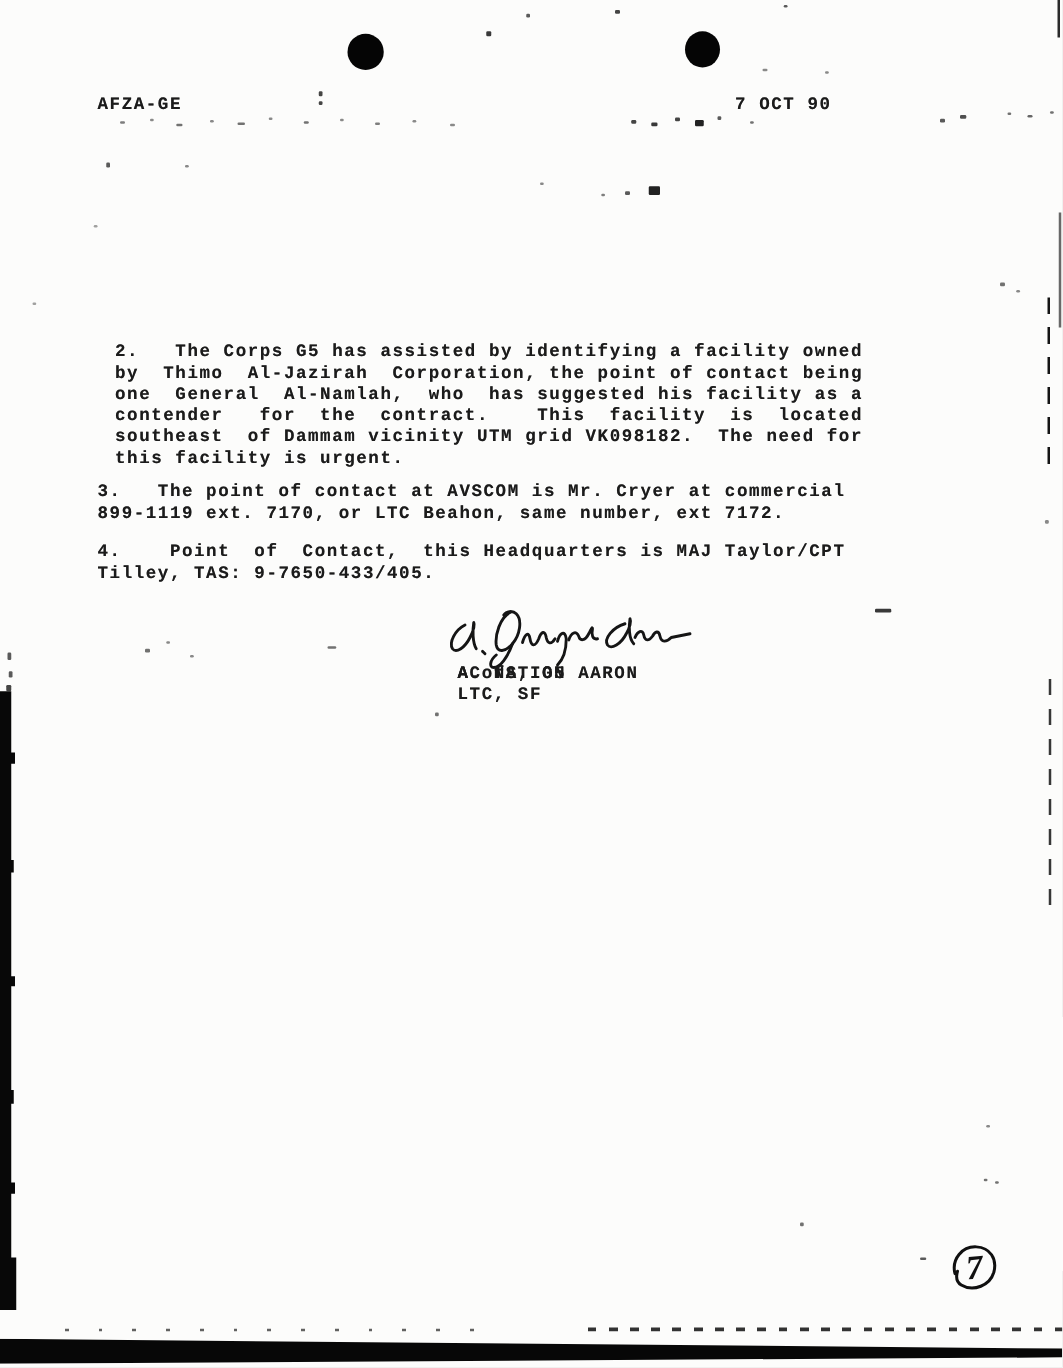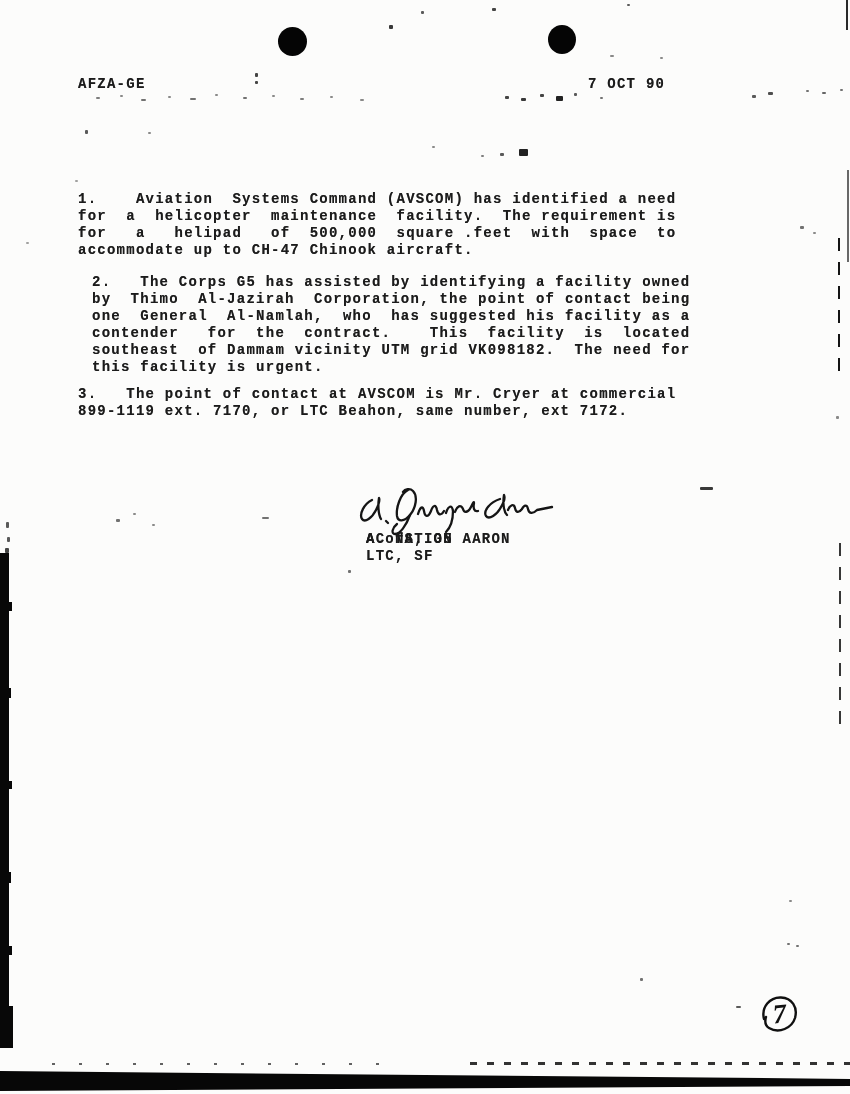--- a/index.html
+++ b/index.html
@@ -49,32 +49,30 @@
 <body>
 
 <div class="page">
 
   <div class="hole" style="left:278px; top:27px; width:29px; height:29px;"></div>
   <div class="hole" style="left:548px; top:25px; width:28px; height:29px;"></div>
 
   <div class="tw" style="left:78px; top:76px;">AFZA-GE</div>
   <div class="tw" style="left:588px; top:76px;">7 OCT 90</div>
 
-  <div class="tw" style="left:78px; top:191px;">1.    Aviation  Systems Command (AVSCOM) has identified a need
-for  a  helicopter  maintenance  facility.  The requirement is
-for   a   helipad   of  500,000  square .feet  with  space  to
-accommodate up to CH-47 Chinook aircraft.</div>
   <div class="tw" style="left:92px; top:274px;">2.   The Corps G5 has assisted by identifying a facility owned
 by  Thimo  Al-Jazirah  Corporation, the point of contact being
 one  General  Al-Namlah,  who  has suggested his facility as a
 contender   for  the  contract.    This  facility  is  located
 southeast  of Dammam vicinity UTM grid VK098182.  The need for
 this facility is urgent.</div>
   <div class="tw" style="left:78px; top:386px;">3.   The point of contact at AVSCOM is Mr. Cryer at commercial
 899-1119 ext. 7170, or LTC Beahon, same number, ext 7172.</div>
+  <div class="tw" style="left:78px; top:434px;">4.    Point  of  Contact,  this Headquarters is MAJ Taylor/CPT
+Tilley, TAS: 9-7650-433/405.</div>
 
   <svg class="sig-svg" width="210" height="56" viewBox="0 0 210 56">
     <g fill="none" stroke="#151515" stroke-width="2.3" stroke-linecap="round" stroke-linejoin="round">
       <path d="M22 18 C14 22 9 32 12 37 C15 41 22 36 26 28 C29 22 30 18 29 16 C28 22 28 32 31 37"></path>
       <path d="M36 39 l2 2"></path>
       <path d="M58 8 C50 12 46 26 47 34 C48 40 54 40 60 33 C66 26 68 14 63 9 C60 6 55 7 53 10"></path>
       <path d="M60 33 C56 44 50 52 45 52 C41 52 42 46 47 42"></path>
       <path d="M68 32 c2 -7 5 -9 6 -3 c1 6 4 7 7 0 c2 -6 5 -7 6 -1 c1 5 4 6 7 1"></path>
       <path d="M96 31 c2 -7 6 -9 7 -2 c0 7 -2 16 -7 21"></path>
       <path d="M105 30 c2 -6 6 -8 8 -3 c1 4 5 4 8 -2 c2 -4 3 -6 3 -4 c-1 5 0 9 4 8"></path>

